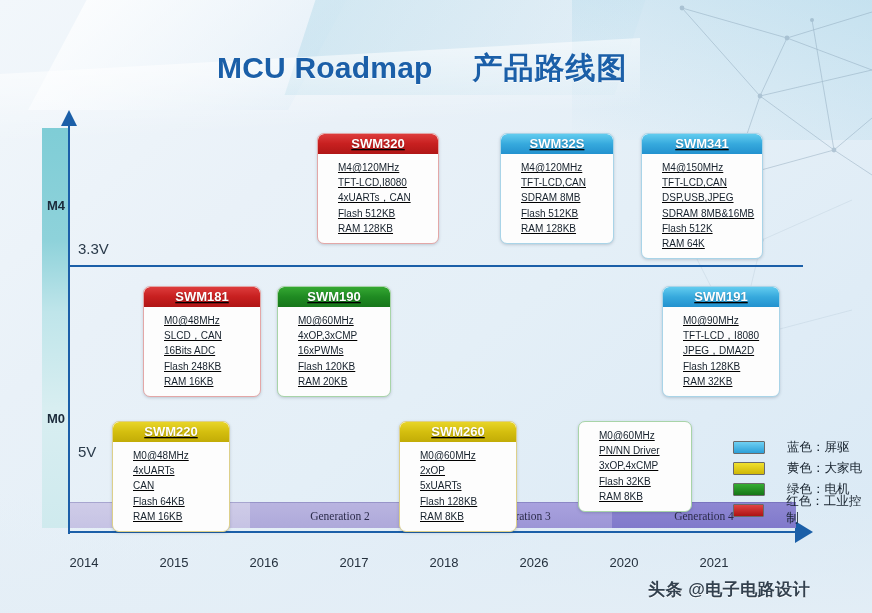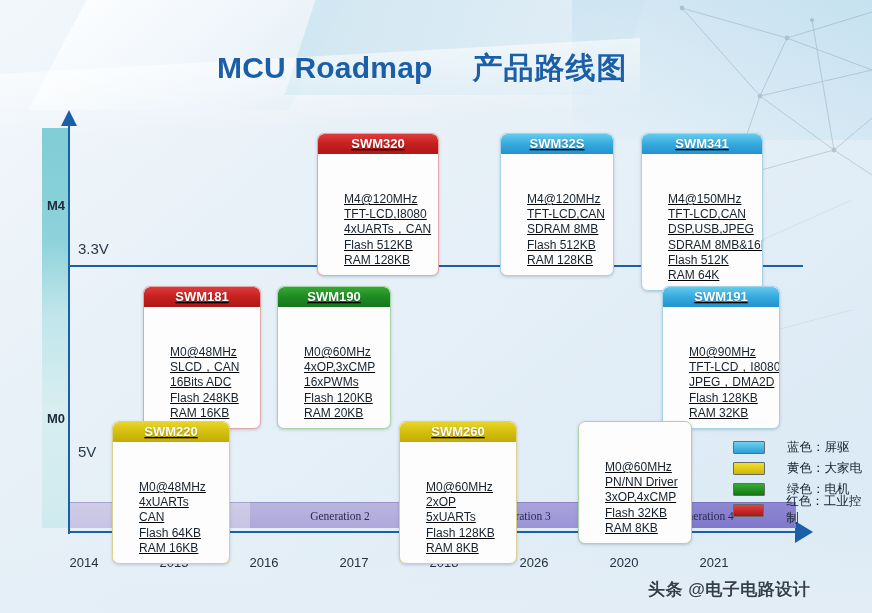--- a/index.html
+++ b/index.html
@@ -106,22 +106,22 @@
     box-shadow:0 1px 3px rgba(40,60,80,.22);
     text-decoration:underline;
   }
   .card .hd{
     height:20px;line-height:20px;text-align:center;
     font-size:13px;font-weight:bold;color:#ffffff;
     text-shadow:0 1px 1px rgba(0,0,0,.32);
     border-radius:6px 6px 0 0;
   }
   .card .bd{
-    padding:6px 0 7px 26px;
-    font-size:12px;line-height:15.2px;color:#16212c;margin-top:32px;
+    padding:6px 0 7px 20px;
+    font-size:10px;line-height:15.2px;color:#16212c;
   }
   .card.c-red{border:1px solid #e3a7a7;}
   .card.c-red .hd{background:linear-gradient(180deg,#dd3c3c 0%,#c82020 48%,#b01616 100%);}
   .card.c-blue{border:1px solid #a9d4e8;}
   .card.c-blue .hd{background:linear-gradient(180deg,#62ccef 0%,#36a9dd 50%,#2392cf 100%);}
   .card.c-green{border:1px solid #a8d4a8;}
   .card.c-green .hd{background:linear-gradient(180deg,#35a832 0%,#1f8a22 50%,#17771b 100%);}
   .card.c-yellow{border:1px solid #ddd08a;}
   .card.c-yellow .hd{background:linear-gradient(180deg,#e8d528 0%,#d4be0e 50%,#c2ac06 100%);}
   .card .bd div{white-space:pre;}

